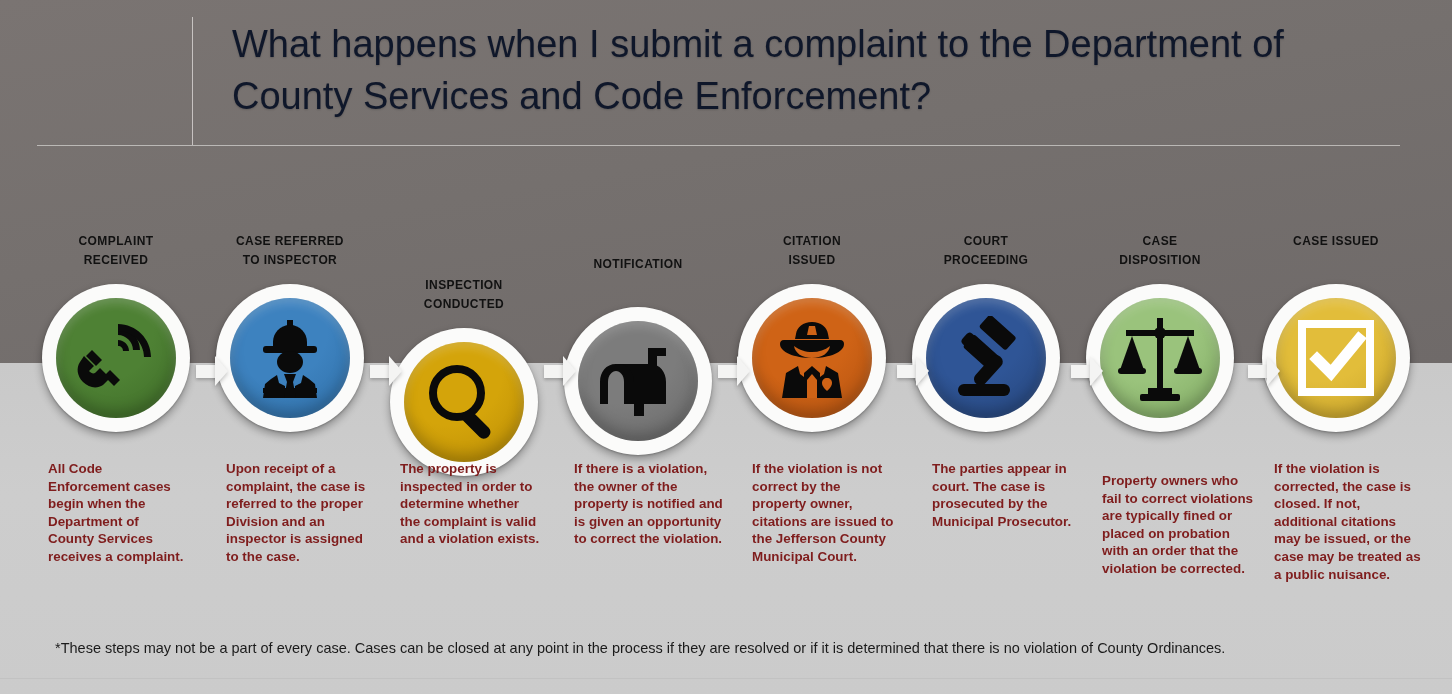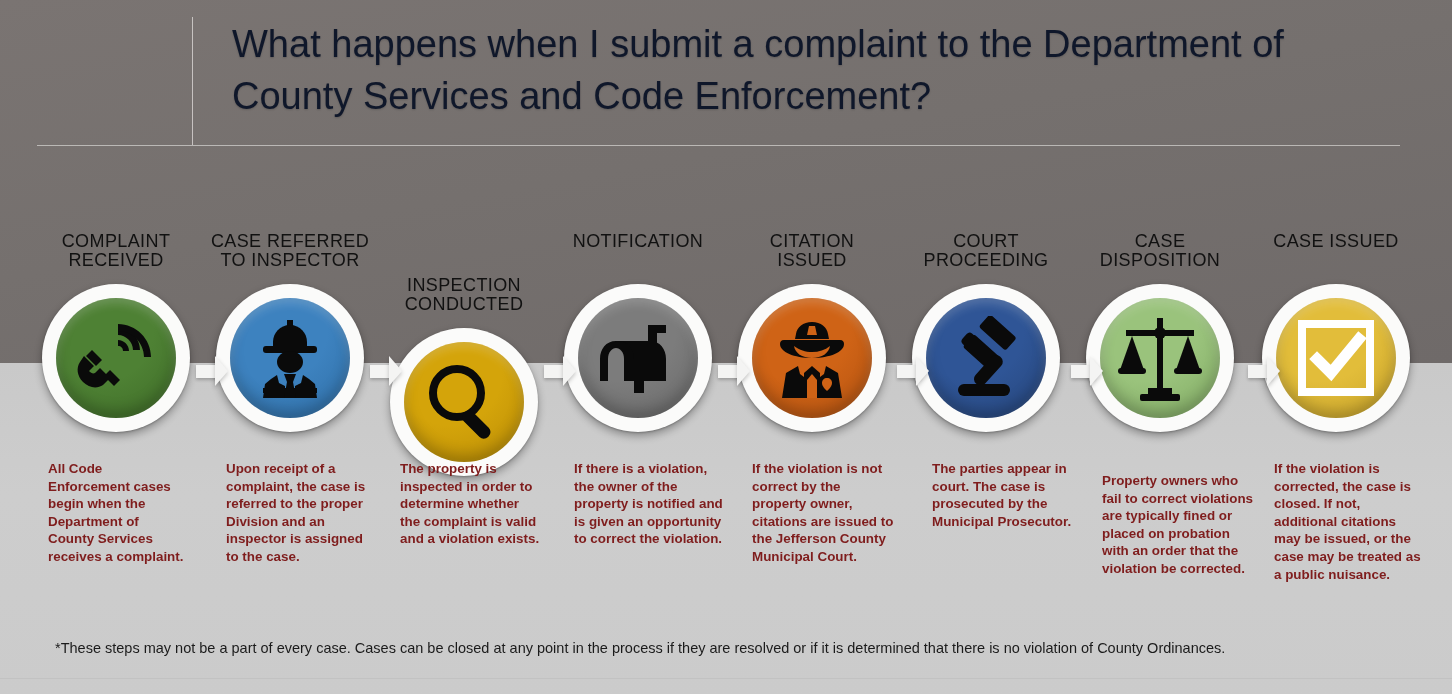--- a/index.html
+++ b/index.html
@@ -60,22 +60,22 @@
     width: 1452px; height: 694px;
   }
   .step {
     position: absolute;
     top: 232px;
     width: 176px;
   }
   .step-label {
     text-align: center;
     color: #111111;
-    font-size: 18px;
-    font-weight: normal;
+    font-size: 12px;
+    font-weight: bold;
     line-height: 19px;
     letter-spacing: 0.4px;
     white-space: pre-line;
     height: 42px;
   }
 
   .circle-wrap {
     position: relative;
     width: 148px; height: 148px;
     margin: 10px auto 0 auto;
@@ -205,21 +205,21 @@
             <svg width="80" height="80" viewBox="0 0 80 80">
         <g fill="none" stroke="#0a0a0a">
           <circle cx="33" cy="31" r="24" stroke-width="8"></circle>
         </g>
         <rect x="46" y="46" width="13" height="34" rx="6" fill="#0a0a0a" transform="rotate(-45 52 63)"></rect>
       </svg>
           </div>
         </div>
       </div>
       <div class="desc" style="left: 400px; width: 140px;">The property is inspected in order to determine whether the complaint is valid and a violation exists.</div>
-      <div class="step" style="left: 550px;">
+      <div class="step" style="left: 550px; margin-top: 23px;">
         <div class="step-label">NOTIFICATION</div>
         <div class="circle-wrap">
           <div class="circle-ring"></div>
           <div class="circle-inner" style="background: radial-gradient(circle at 38% 26%, rgb(124, 124, 124) 0%, rgb(124, 124, 124) 45%, rgb(104, 104, 104) 100%);">
             <svg width="84" height="70" viewBox="0 0 84 70">
         <g fill="#0a0a0a">
           <path d="M20 18 C10 18 4 26 4 36 v22 h34 V36 c0 -10 6 -18 16 -18 z"></path>
           <path d="M12 36 c0 -7 4 -11 8 -11 c4 0 8 4 8 11 v22 h-16 z" fill="#7c7c7c"></path>
           <path d="M54 18 c10 0 16 8 16 18 v22 H38 V36 c0 -10 -6 -18 -16 -18 z"></path>
           <rect x="38" y="52" width="10" height="18"></rect>

